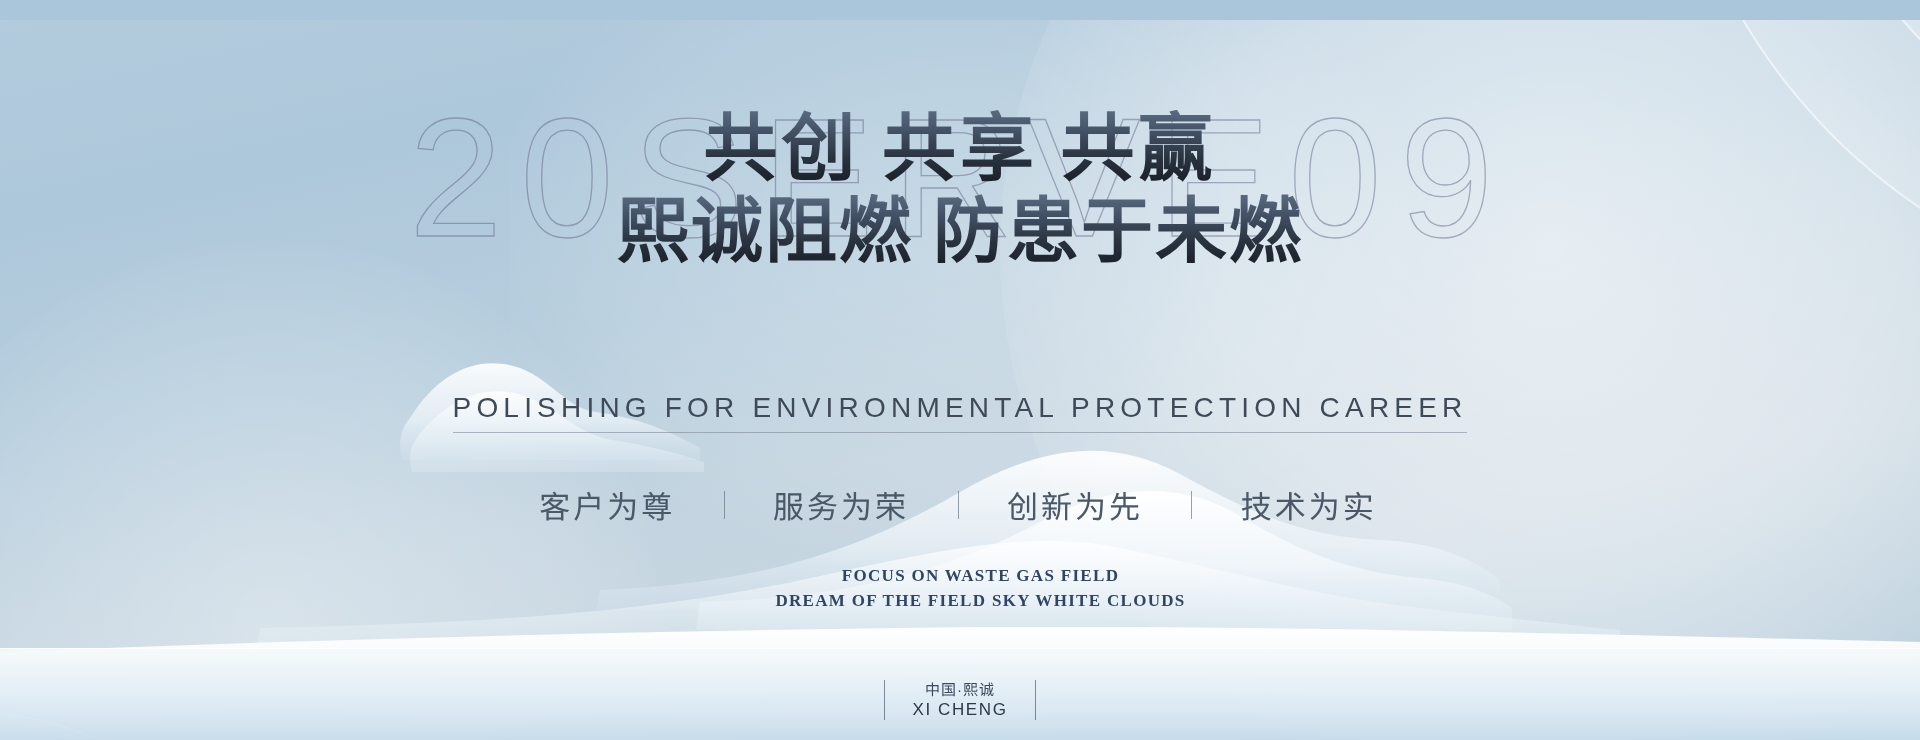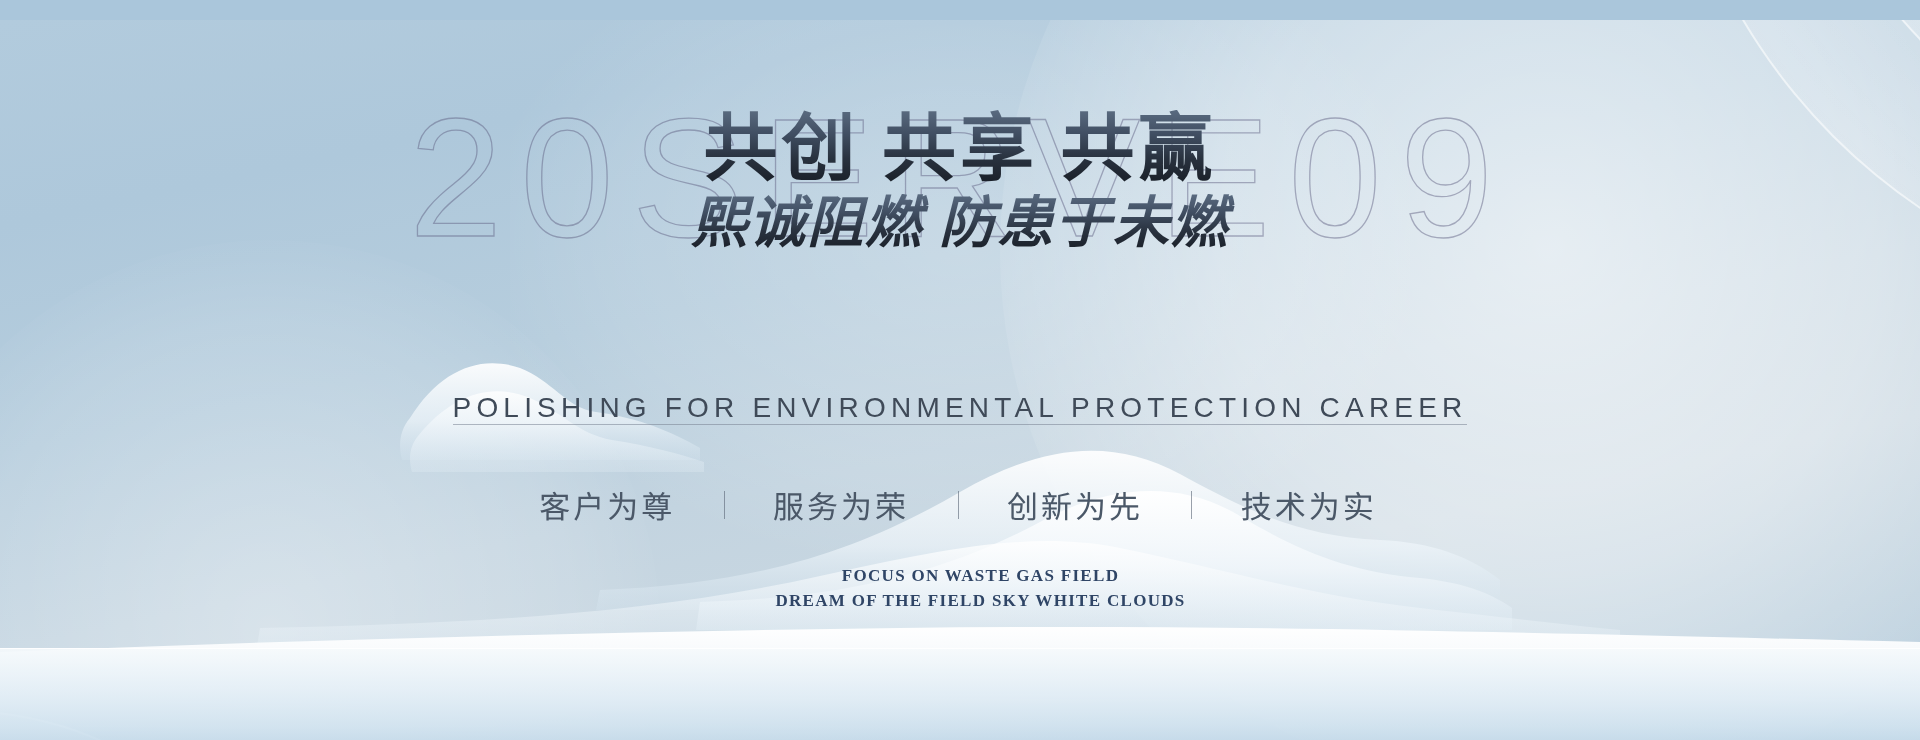--- a/index.html
+++ b/index.html
@@ -150,40 +150,40 @@
     -webkit-background-clip: text;
     background-clip: text;
     color: transparent;
     white-space: nowrap;
   }
   .headline .line-1 {
     font-size: 74px;
     letter-spacing: 4px;
   }
   .headline .line-2 {
-    font-size: 56px;
+    font-size: 72px;
     letter-spacing: 2px;
     margin-top: 6px;
-    font-style: italic;
   }
 
   
   .sub-en {
     position: absolute;
     left: 0; right: 0;
     top: 372px;
     text-align: center;
   }
   .sub-en .txt {
     display: inline-block;
     font-family: "Liberation Sans", "DejaVu Sans", sans-serif;
     font-size: 28px;
     font-weight: 400;
     letter-spacing: 5.2px;
     color: #3f4a58;
+    padding-bottom: 8px;
     border-bottom: 1px solid rgba(120,130,145,0.55);
     white-space: nowrap;
   }
 
   
   .values {
     position: absolute;
     left: 0; right: 4px;
     top: 462px;
     text-align: center;
@@ -330,14 +330,22 @@
     <span class="val">创新为先</span>
     <span class="sep"></span>
     <span class="val">技术为实</span>
   </div>
 
   <div class="serif-mini">
     <div>FOCUS ON WASTE GAS FIELD</div>
     <div>DREAM OF THE FIELD SKY WHITE CLOUDS</div>
   </div>
 
+  <div class="footer-logo">
+    <span class="bar"></span>
+    <span class="names">
+      <span class="cn" style="display:block">中国·熙诚</span>
+      <span class="en" style="display:block">XI CHENG</span>
+    </span>
+    <span class="bar"></span>
+  </div>
 
 </div>
 
 </body></html>

